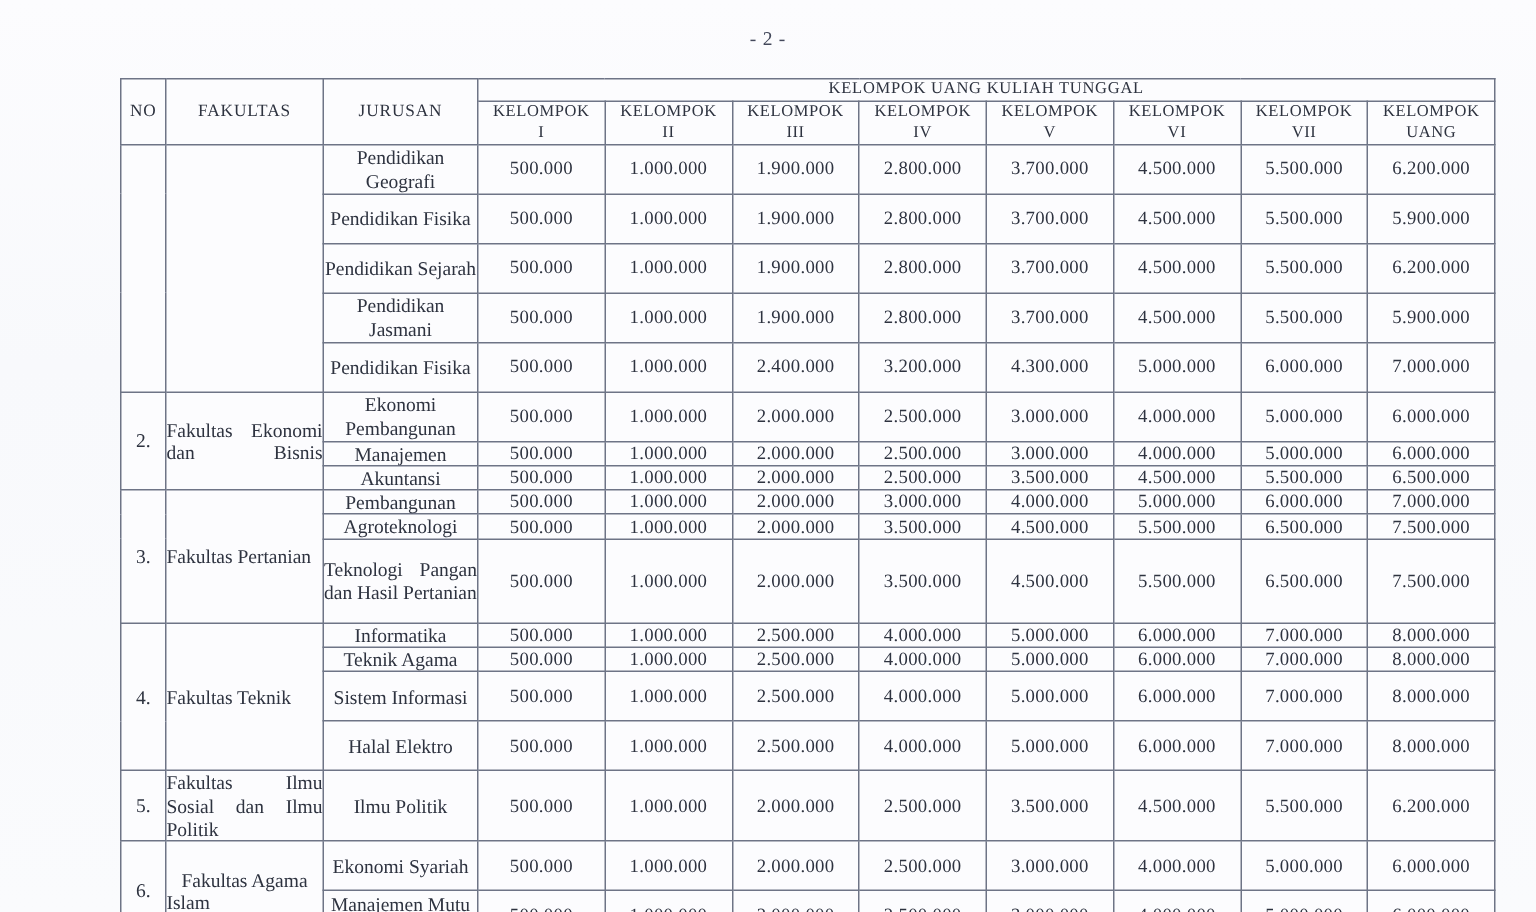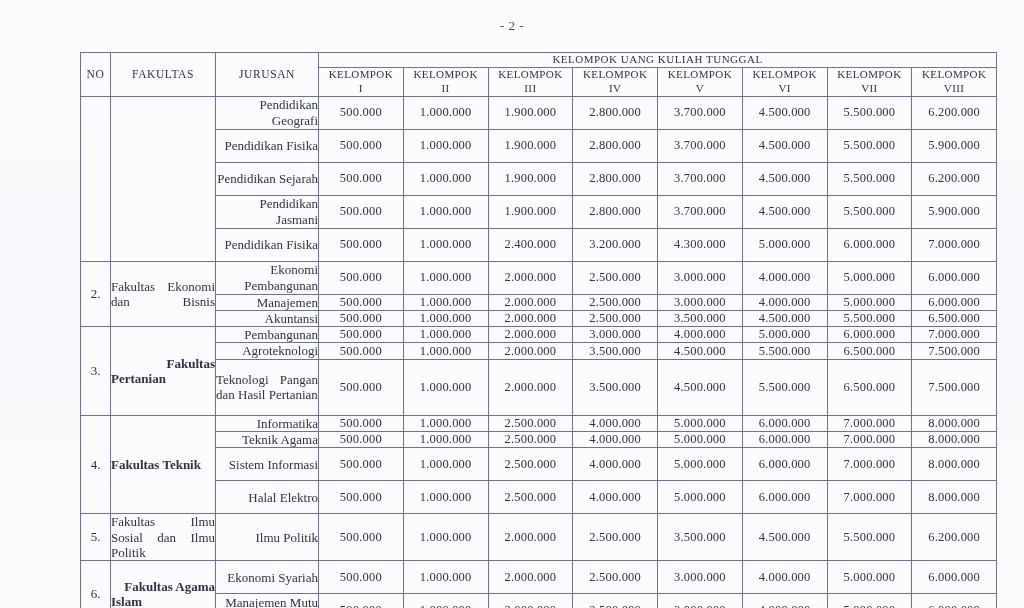--- a/index.html
+++ b/index.html
@@ -83,29 +83,28 @@
   }
   td.fak {
     font-size: 13px;
     padding: 2px 5px;
     text-align: justify;
     text-align-last: justify;
     line-height: 1.18;
     vertical-align: middle;
   }
   td.fak.nojust {
-    text-align: right;
+    text-align: center;
     text-align-last: left;
-    font-weight: bold;
   }
   td.jur {
     font-size: 13px;
     padding: 1px 4px;
     line-height: 1.18;
-    text-align: right;
+    text-align: center;
     vertical-align: middle;
   }
   td.jur.just {
     text-align: justify;
     text-align-last: left;
   }
   td.val {
     text-align: center;
     font-size: 12.5px;
     letter-spacing: 0.2px;
@@ -149,21 +148,21 @@
           <th class="hd hd-group" colspan="8">KELOMPOK UANG KULIAH TUNGGAL</th>
         </tr>
         <tr>
           <th class="hd hd-kel"><span>KELOMPOK</span><span class="rn">I</span></th>
           <th class="hd hd-kel"><span>KELOMPOK</span><span class="rn">II</span></th>
           <th class="hd hd-kel"><span>KELOMPOK</span><span class="rn">III</span></th>
           <th class="hd hd-kel"><span>KELOMPOK</span><span class="rn">IV</span></th>
           <th class="hd hd-kel"><span>KELOMPOK</span><span class="rn">V</span></th>
           <th class="hd hd-kel"><span>KELOMPOK</span><span class="rn">VI</span></th>
           <th class="hd hd-kel"><span>KELOMPOK</span><span class="rn">VII</span></th>
-          <th class="hd hd-kel"><span>KELOMPOK</span><span class="rn">VIII</span></th>
+          <th class="hd hd-kel"><span>KELOMPOK</span><span class="rn">UANG</span></th>
         </tr>
       </thead>
 
       <tbody>
 
         <tr class="r-tall">
           <td class="no empty" rowspan="5"></td>
           <td class="fak empty" rowspan="5"></td>
           <td class="jur">Pendidikan Geografi</td>
           <td class="val">500.000</td>

